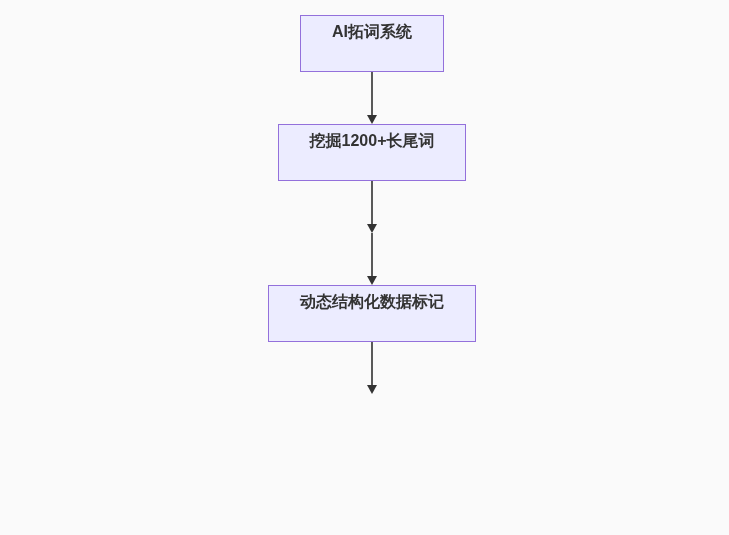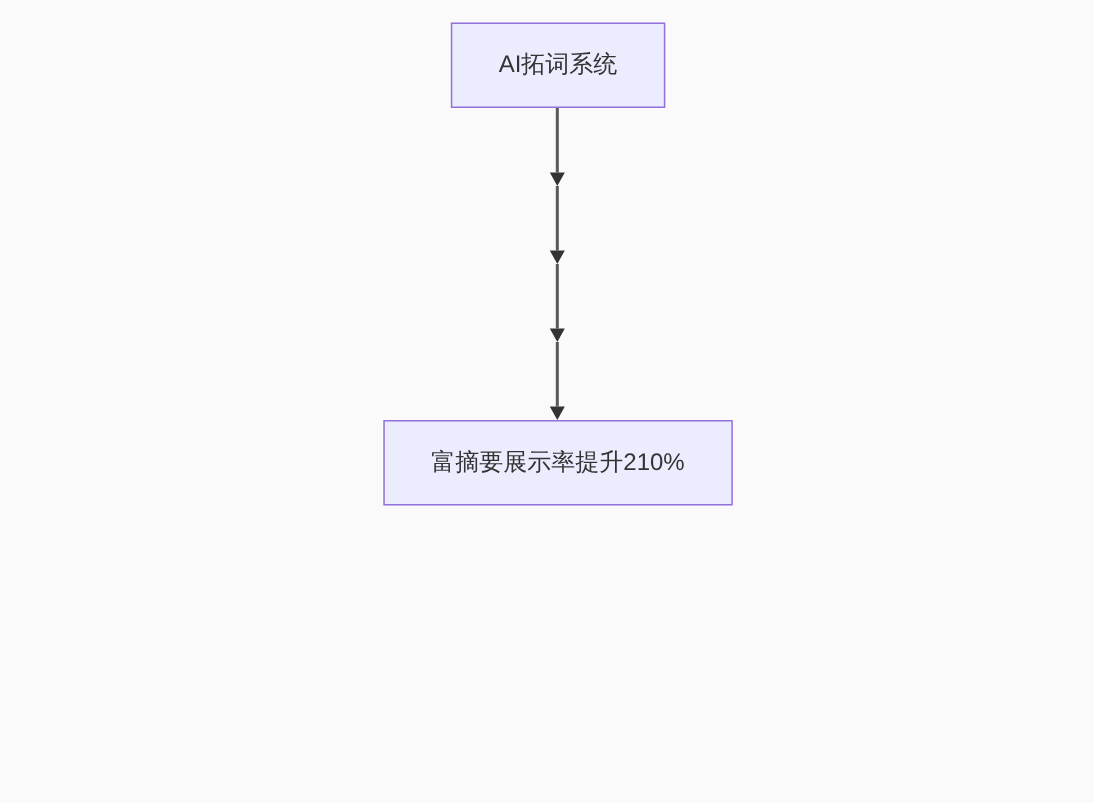--- a/index.html
+++ b/index.html
@@ -27,24 +27,25 @@
     flex-direction: column;
     align-items: center;
   }
   .node {
     box-sizing: border-box;
     background: #ECECFF;
     border: 1px solid #9370DB;
     color: #333333;
     font-size: 16px;
     line-height: 16px;
-    padding: 20px 31px;
+    padding: 8px 31px;
     height: 57px;
     white-space: nowrap;
     text-align: center;
+    font-weight: bold;
   }
   .arrow {
     height: 52px;
     display: flex;
     flex-direction: column;
     align-items: center;
   }
   .arrow .arrow-line {
     width: 2px;
     flex: 1 1 auto;
@@ -66,36 +67,39 @@
 
     <div class="node">
       <span>AI拓词系统</span>
     </div>
 
     <div class="arrow">
       <div class="arrow-line"></div>
       <div class="arrow-head"></div>
     </div>
 
-
-    <div class="arrow">
-      <div class="arrow-line"></div>
-      <div class="arrow-head"></div>
+    <div class="node">
+      <span>挖掘1200+长尾词</span>
     </div>
-
 
     <div class="arrow">
       <div class="arrow-line"></div>
       <div class="arrow-head"></div>
     </div>
 
 
     <div class="arrow">
       <div class="arrow-line"></div>
       <div class="arrow-head"></div>
     </div>
 
     <div class="node">
-      <span>富摘要展示率提升210%</span>
+      <span>动态结构化数据标记</span>
     </div>
+
+    <div class="arrow">
+      <div class="arrow-line"></div>
+      <div class="arrow-head"></div>
+    </div>
+
 
   </div>
 </div>
 
 </body></html>

